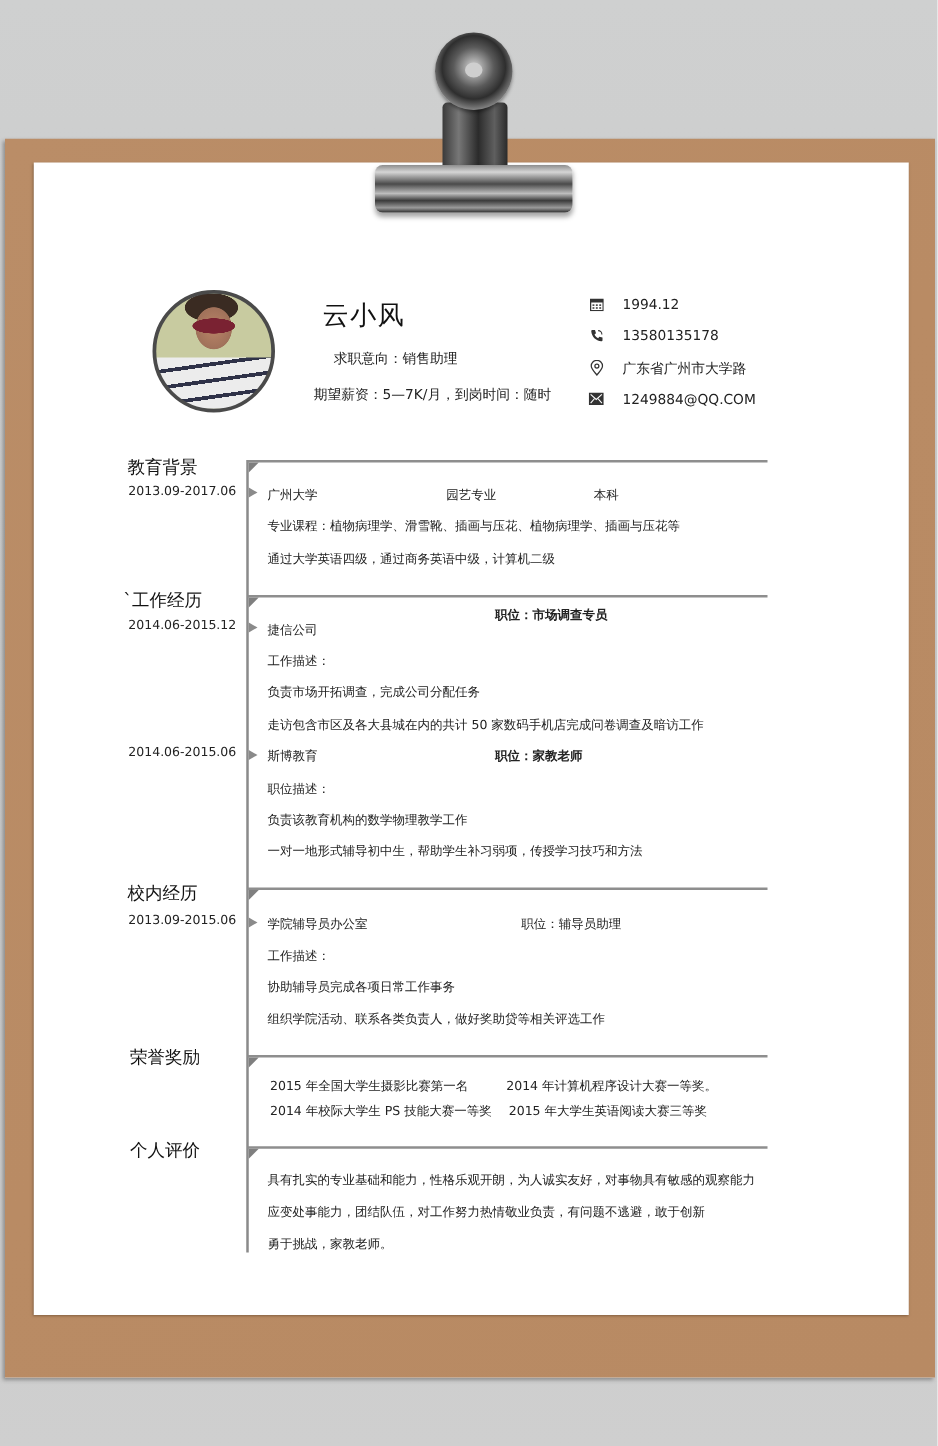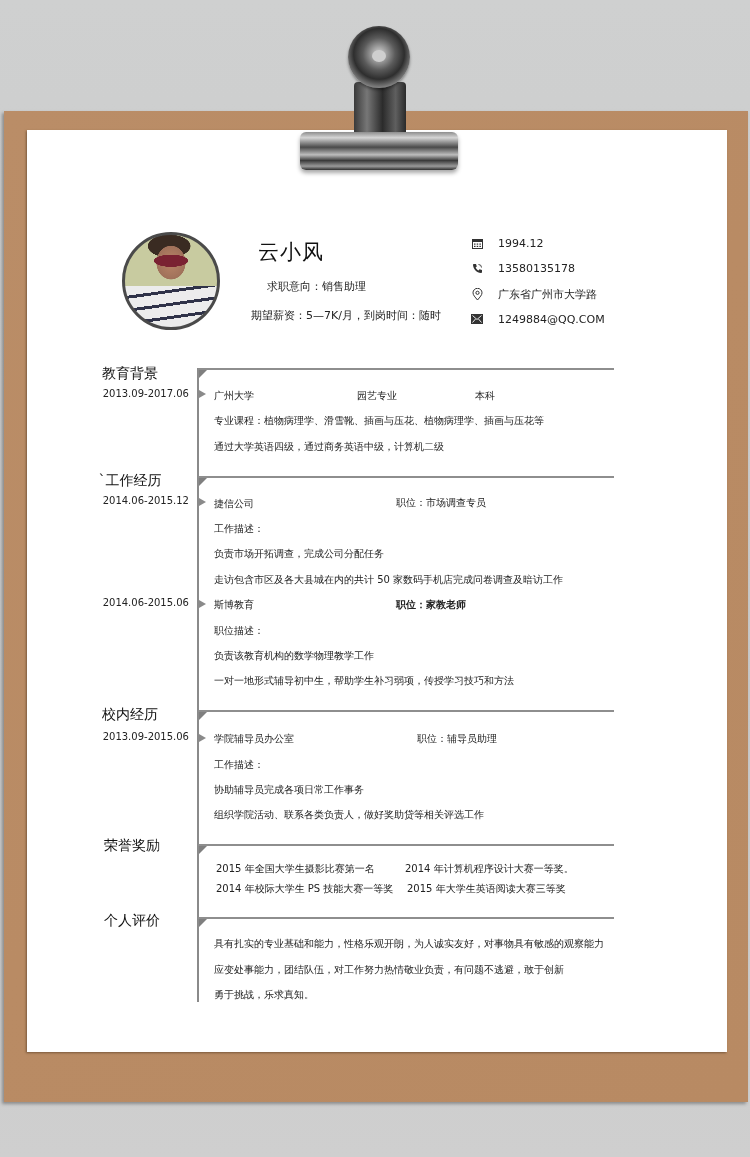--- a/index.html
+++ b/index.html
@@ -155,21 +155,21 @@
 <div class="t" style="left:475px; top:389px;">本科</div>
 <div class="t" style="left:214px; top:414px;">专业课程：植物病理学、滑雪靴、插画与压花、植物病理学、插画与压花等</div>
 <div class="t" style="left:214px; top:440px;">通过大学英语四级，通过商务英语中级，计算机二级</div>
 
 <div class="hline" style="top:476px;"></div>
 <div class="corner" style="top:478px;"></div>
 <div class="sec-title" style="left:80px; top:472px;">`工作经历</div>
 <div class="date" style="top:495px;">2014.06-2015.12</div>
 <div class="arrow" style="top:498px;"></div>
 <div class="t" style="left:214px; top:497px;">捷信公司</div>
-<div class="t" style="left:396px; top:496px;">职位：市场调查专员</div>
+<div class="t" style="left:396px; top:485px;font-weight:bold;">职位：市场调查专员</div>
 <div class="t" style="left:214px; top:522px;">工作描述：</div>
 <div class="t" style="left:214px; top:547px;">负责市场开拓调查，完成公司分配任务</div>
 <div class="t" style="left:214px; top:573px;">走访包含市区及各大县城在内的共计 50 家数码手机店完成问卷调查及暗访工作</div>
 
 <div class="date" style="top:597px;">2014.06-2015.06</div>
 <div class="arrow" style="top:600px;"></div>
 <div class="t" style="left:214px; top:598px;">斯博教育</div>
 <div class="t" style="left:396px; top:598px;font-weight:bold;">职位：家教老师</div>
 <div class="t" style="left:214px; top:624px;">职位描述：</div>
 <div class="t" style="left:214px; top:649px;">负责该教育机构的数学物理教学工作</div>
@@ -192,13 +192,13 @@
 <div class="t" style="left:216px; top:862px;">2015 年全国大学生摄影比赛第一名</div>
 <div class="t" style="left:405px; top:862px;">2014 年计算机程序设计大赛一等奖。</div>
 <div class="t" style="left:216px; top:882px;">2014 年校际大学生 PS 技能大赛一等奖</div>
 <div class="t" style="left:407px; top:882px;">2015 年大学生英语阅读大赛三等奖</div>
 
 <div class="hline" style="top:917px;"></div>
 <div class="corner" style="top:919px;"></div>
 <div class="sec-title" style="left:82px; top:912px;">个人评价</div>
 <div class="t" style="left:214px; top:937px;">具有扎实的专业基础和能力，性格乐观开朗，为人诚实友好，对事物具有敏感的观察能力</div>
 <div class="t" style="left:214px; top:963px;">应变处事能力，团结队伍，对工作努力热情敬业负责，有问题不逃避，敢于创新</div>
-<div class="t" style="left:214px; top:988px;">勇于挑战，乐求真知。</div>
+<div class="t" style="left:214px; top:988px;">勇于挑战，家教老师。</div>
 
 </body></html>

